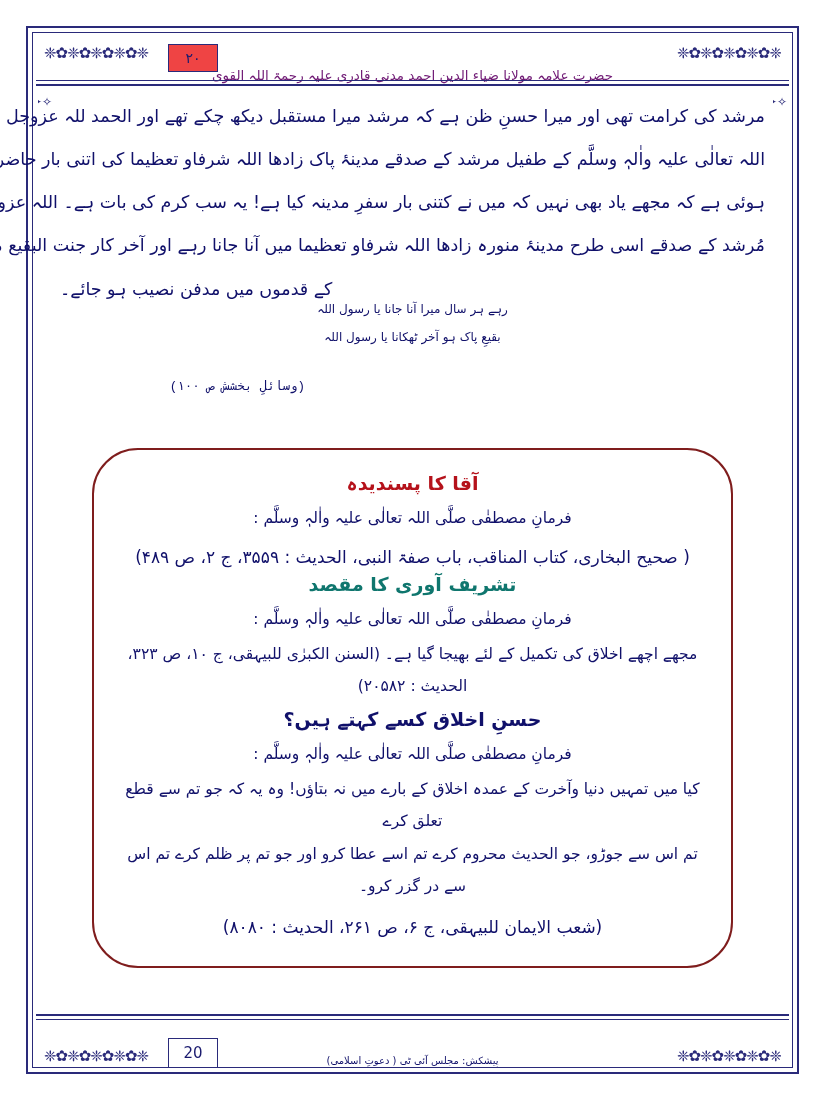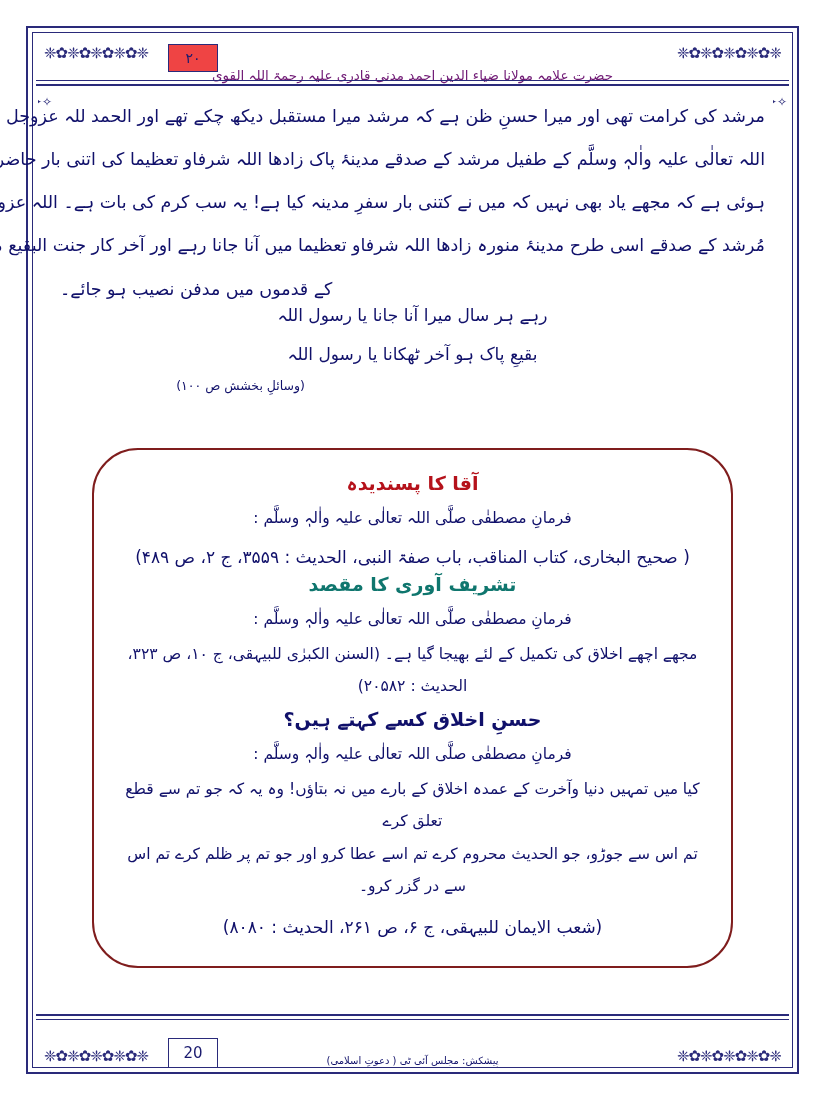--- a/index.html
+++ b/index.html
@@ -127,35 +127,36 @@
   }
 
   
   .couplet {
     position: absolute;
     right: 150px;
     left: 150px;
     top: 296px;
     direction: rtl;
     text-align: center;
-    font-size: 17px;
+    font-size: 12px;
     line-height: 2.3;
     color: #10106a;
   }
   .couplet .verse {
     display: block;
     white-space: nowrap;
   }
   .ref-small {
     position: absolute;
     right: 520px;
     top: 378px;
     direction: rtl;
     font-size: 12.5px;
     color: #10106a;
+    font-family: Liberation Mono, monospace;
   }
 
   
   .round-box {
     position: absolute;
     left: 92px;
     right: 92px;
     top: 448px;
     height: 520px;
     border: 2px solid #7f1d1d;

